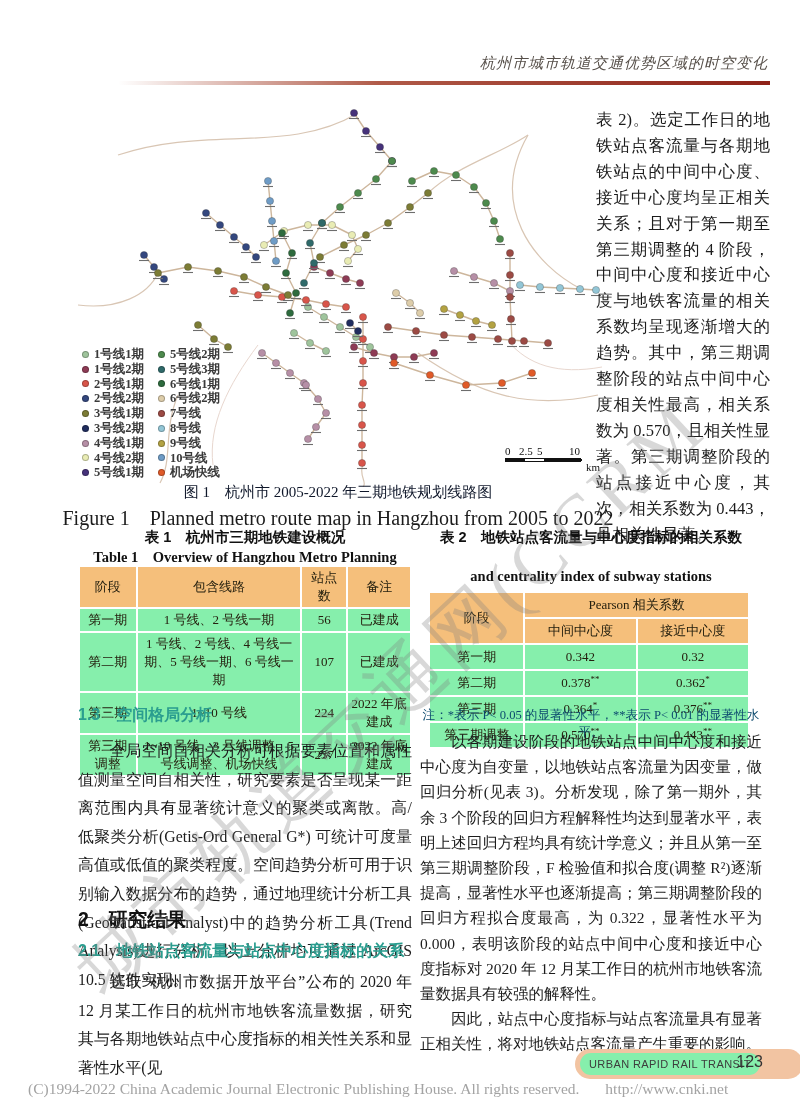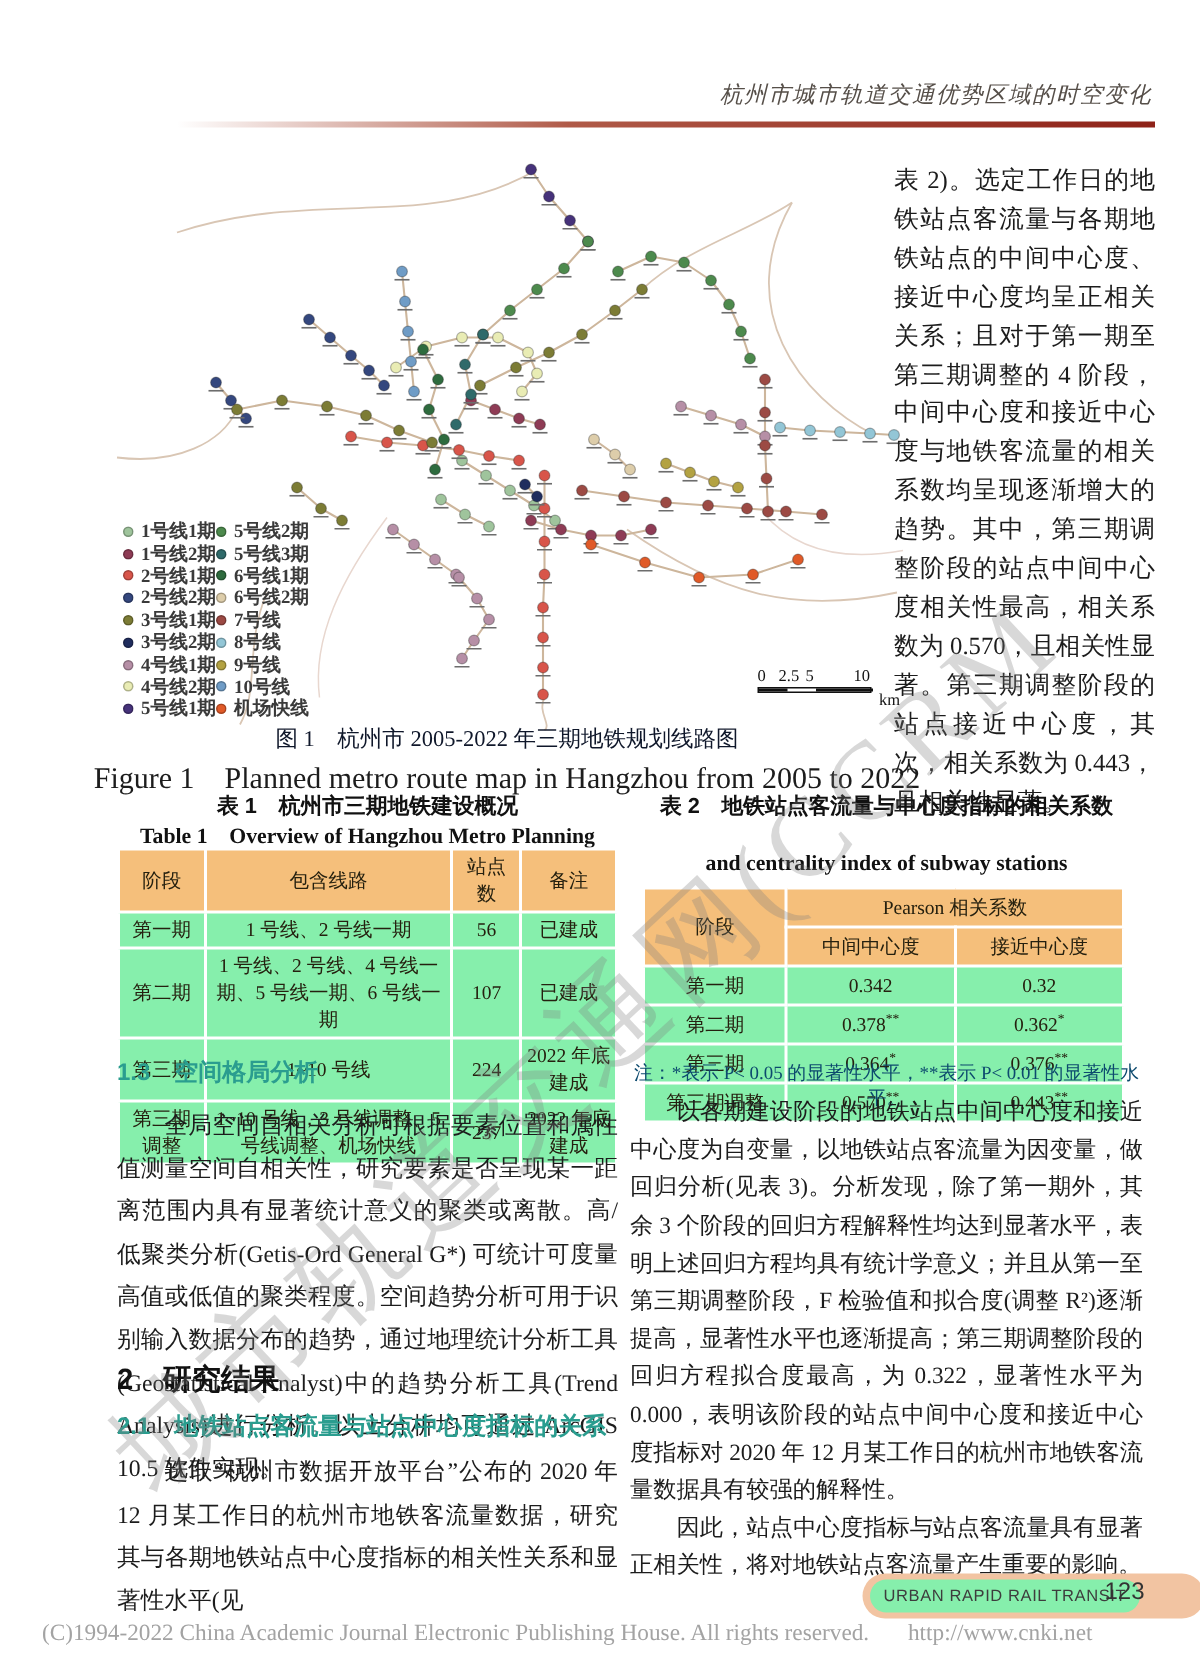--- a/index.html
+++ b/index.html
@@ -8,21 +8,21 @@
 
   .running-title { position:absolute; top:54px; right:32px; font-style:italic; font-size:15px; color:#564f49; letter-spacing:1px; }
   .header-rule { position:absolute; top:81px; left:118px; width:652px; height:4px;
                  background:linear-gradient(to right, rgba(170,80,60,0) 0%, #b05a48 40%, #8e2218 100%); }
 
   
   .figure-map { position:absolute; left:58px; top:95px; width:544px; height:392px; }
   .figure-map svg { position:absolute; left:0; top:0; }
   .legend { position:absolute; left:24px; top:252px; width:216px; color:#3a3a3a; }
   .legend-title { font-size:13px; margin-bottom:3px; font-weight:bold; }
-  .legend-cols { display:flex; }
+  .legend-cols { display:flex; gap:14px; }
   .legend-col { display:flex; flex-direction:column; }
   .legend-item { display:flex; align-items:center; gap:5px; font-size:12.5px; line-height:14.8px; font-weight:bold; white-space:nowrap; }
   .legend-dot { width:7px; height:7px; border-radius:50%; border:1px solid rgba(0,0,0,.25); flex:0 0 auto; }
   .scalebar { position:absolute; left:447px; top:350px; width:96px; font-size:11px; color:#111; }
   .scalebar-labels { position:relative; height:13px; }
   .scalebar-labels span { position:absolute; top:0; }
   .sb-0 { left:0; } .sb-1 { left:14px; } .sb-2 { left:32px; } .sb-3 { left:64px; }
   .scalebar-bar { position:relative; width:76px; height:4px; border:1px solid #111; background:#fff; }
   .sb-seg1 { position:absolute; left:0; top:0; width:19px; height:100%; background:#111; }
   .sb-seg2 { position:absolute; left:38px; top:0; width:38px; height:100%; background:#111; }

